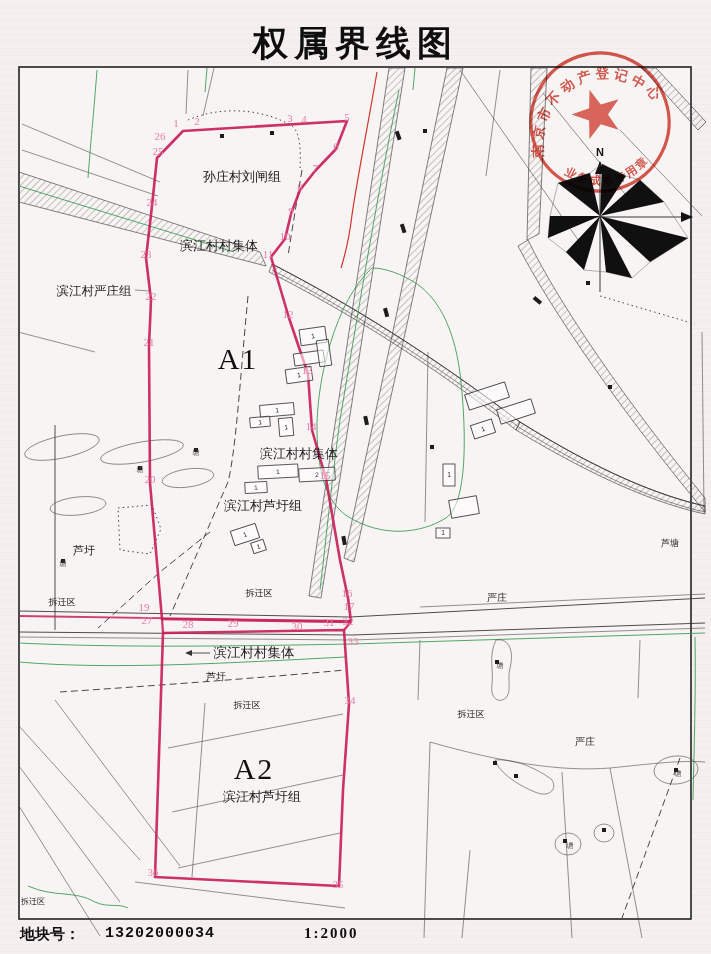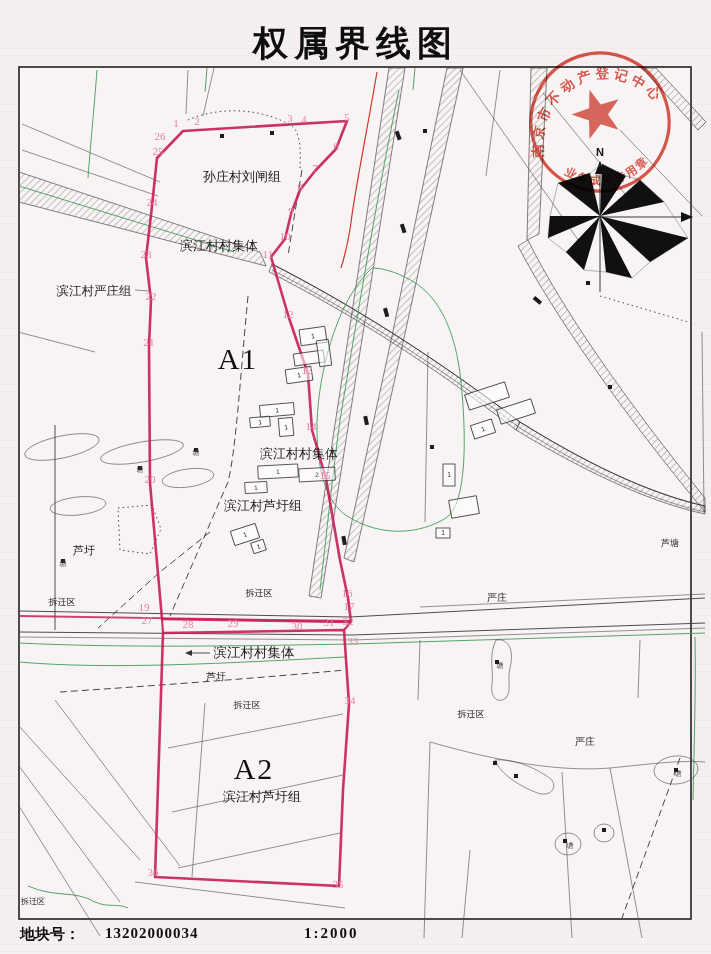--- a/index.html
+++ b/index.html
@@ -11,21 +11,21 @@
   }
   .title{
     position:absolute;top:20px;left:0;width:100%;text-align:center;
     font-size:35px;font-weight:bold;letter-spacing:6px;color:#0e0e0e;
   }
   .footer{
     position:absolute;top:923px;left:0;width:100%;height:30px;
     font-family:"Liberation Serif",serif;font-size:15px;font-weight:bold;color:#101010;
   }
   .footer .lab{position:absolute;left:20px;top:2px;}
-  .footer .num{position:absolute;left:105px;top:2px;letter-spacing:1px;}
+  .footer .num{position:absolute;left:105px;top:2px;letter-spacing:1px;font-family:Liberation Mono, monospace;}
   .footer .scale{position:absolute;left:304px;top:2px;letter-spacing:2px;}
   svg{position:absolute;top:0;left:0}
   .lbl{text-anchor:middle;fill:#1b1b1b;font-family:"Liberation Sans",sans-serif}
   .lbl.parcel{font-family:"Liberation Serif",serif;letter-spacing:2px;fill:#111}
   .lbl.tiny{fill:#3a3a3a}
   .pt{font-size:11px;fill:#e77fa8;text-anchor:middle;font-family:"Liberation Serif",serif}
   .bld{fill:rgba(255,255,255,.55);stroke:#333;stroke-width:.8}
   .bldt{font-size:6.5px;text-anchor:middle;fill:#222;font-family:"Liberation Sans",sans-serif}
   .ink{stroke:#4a4a4a;stroke-width:.6;fill:none}
   .ink2{stroke:#3a3a3a;stroke-width:.9;fill:none}

